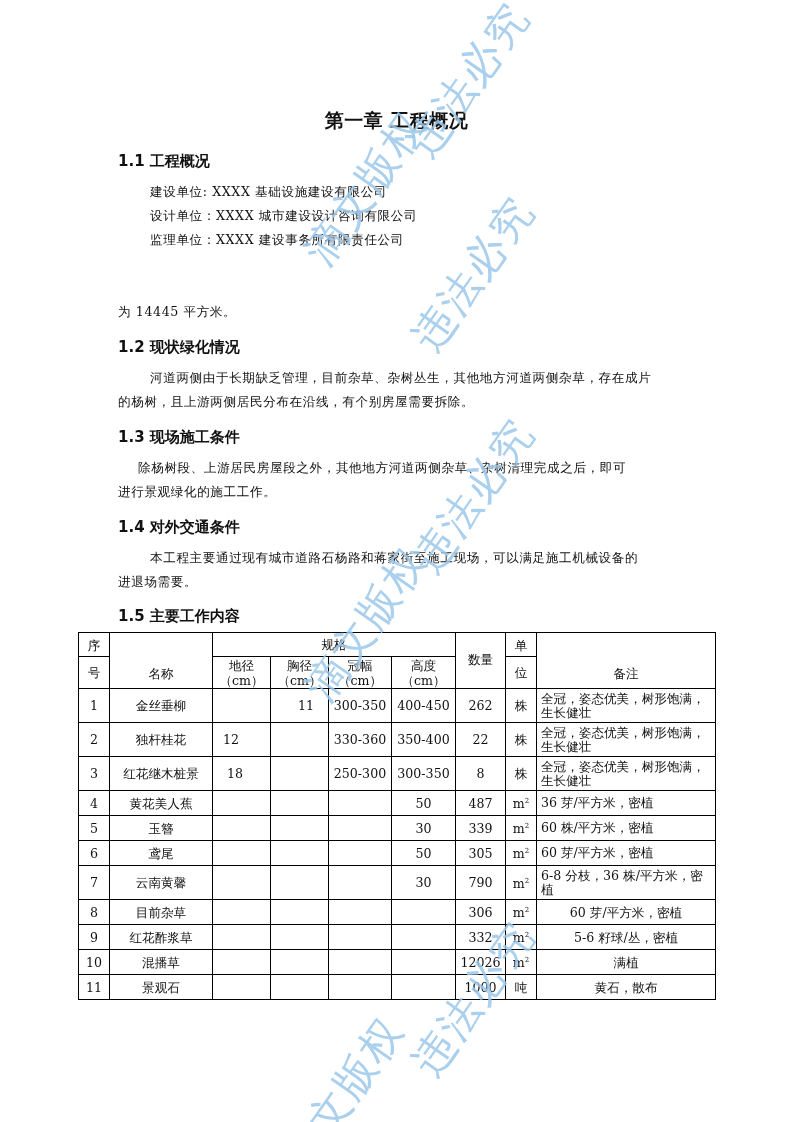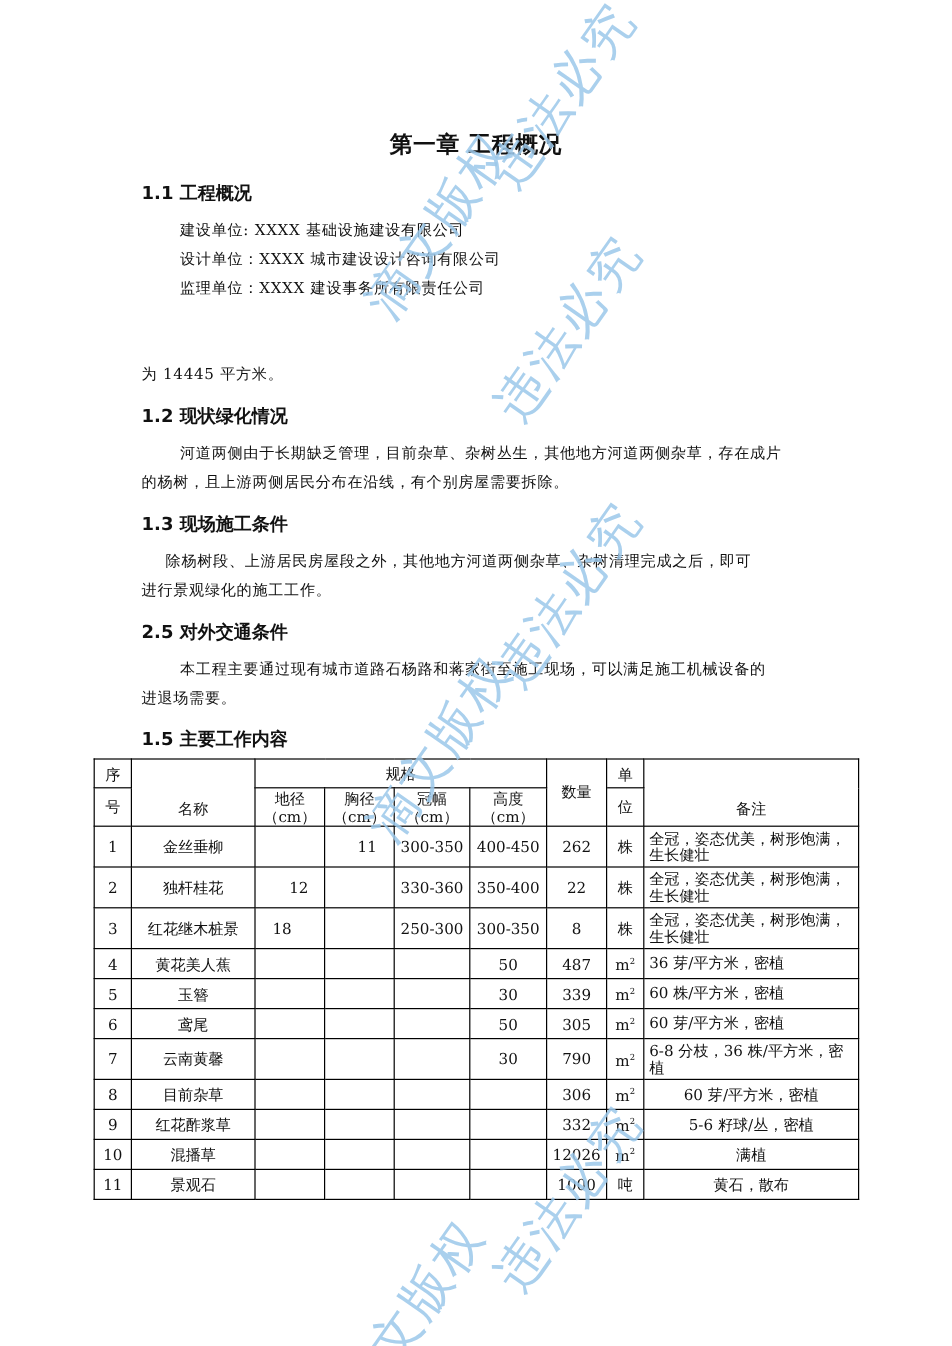--- a/index.html
+++ b/index.html
@@ -56,21 +56,21 @@
   <div class="line" style="left:118px; top:304px;">为 14445 平方米。</div>
 
   <div class="sec" style="top:338px;">1.2 现状绿化情况</div>
   <div class="line" style="left:150px; top:370px;">河道两侧由于长期缺乏管理，目前杂草、杂树丛生，其他地方河道两侧杂草，存在成片</div>
   <div class="line" style="left:118px; top:394px;">的杨树，且上游两侧居民分布在沿线，有个别房屋需要拆除。</div>
 
   <div class="sec" style="top:428px;">1.3 现场施工条件</div>
   <div class="line" style="left:138px; top:460px;">除杨树段、上游居民房屋段之外，其他地方河道两侧杂草、杂树清理完成之后，即可</div>
   <div class="line" style="left:118px; top:484px;">进行景观绿化的施工工作。</div>
 
-  <div class="sec" style="top:518px;">2.5 对外交通条件</div>
+  <div class="sec" style="top:518px;">1.4 对外交通条件</div>
   <div class="line" style="left:150px; top:550px;">本工程主要通过现有城市道路石杨路和蒋家街至施工现场，可以满足施工机械设备的</div>
   <div class="line" style="left:118px; top:574px;">进退场需要。</div>
 
   <div class="sec" style="top:607px;">1.5 主要工作内容</div>
 
   <table class="work">
     <colgroup>
       <col style="width:31px">
       <col style="width:103px">
       <col style="width:58px">
@@ -119,21 +119,21 @@
           <td class="right">11</td>
           <td>300-350</td>
           <td>400-450</td>
           <td>262</td>
           <td>株</td>
           <td class="left" style="line-height: 14px;">全冠，姿态优美，树形饱满，生长健壮</td>
         </tr>
         <tr style="height: 34px;">
           <td>2</td>
           <td>独杆桂花</td>
-          <td class="left" style="padding-left: 28px;">12</td>
+          <td class="left" style="padding-left: 10px;">12</td>
           <td class="right"></td>
           <td>330-360</td>
           <td>350-400</td>
           <td>22</td>
           <td>株</td>
           <td class="left" style="line-height: 14px;">全冠，姿态优美，树形饱满，生长健壮</td>
         </tr>
         <tr style="height: 34px;">
           <td>3</td>
           <td>红花继木桩景</td>

